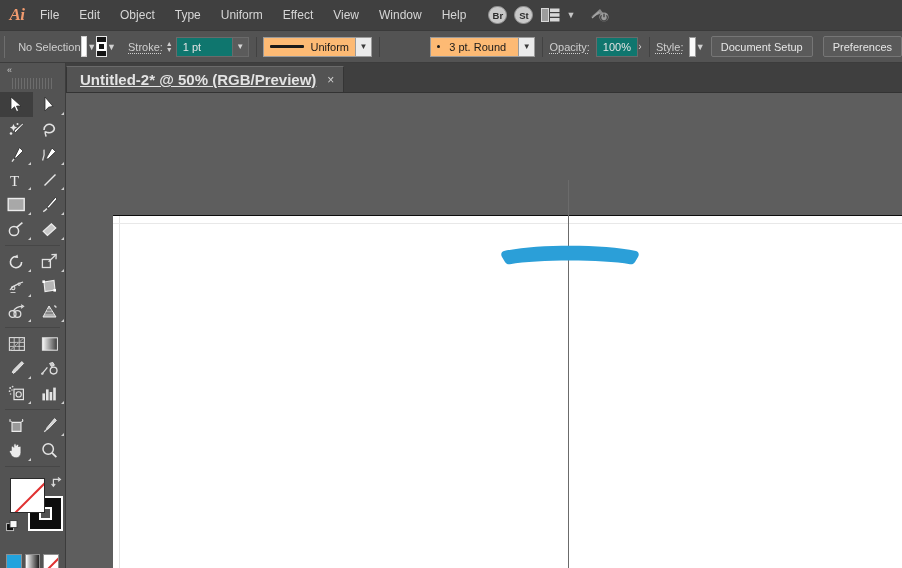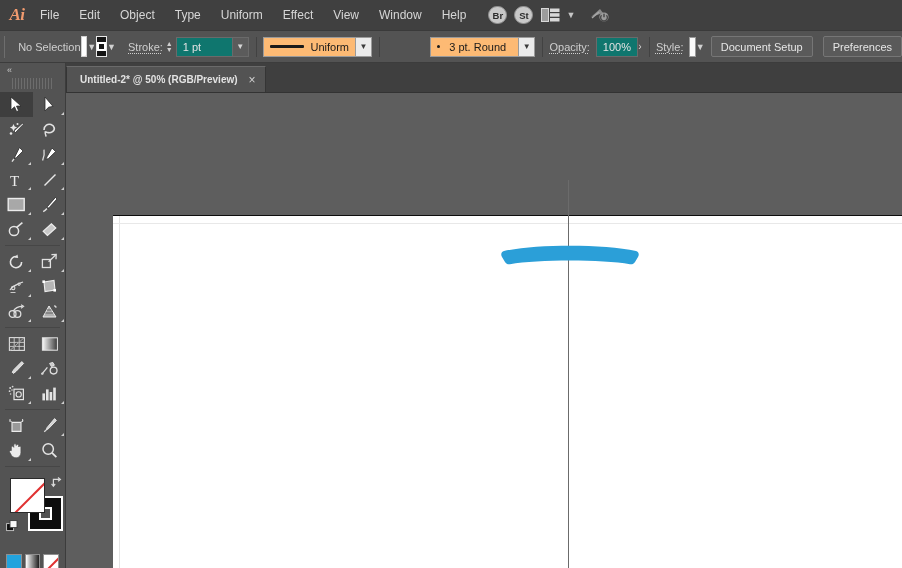--- a/index.html
+++ b/index.html
@@ -108,21 +108,21 @@
     position: absolute; left: 0; top: 63px; width: 902px; height: 30px;
     background: #3f3f3f; display: flex; align-items: flex-end;
     border-bottom: 1px solid #333;
   }
   .tabbar-lead { width: 66px; height: 30px; }
   .doc-tab {
     height: 26px; background: #535353; display: flex; align-items: center;
     padding: 0 9px 0 13px; gap: 11px; border-top: 1px solid #6a6a6a;
     border-left: 1px solid #353535; border-right: 1px solid #353535;
   }
-  .doc-tab .t-title { color: #e3e3e3; font-size: 10px; font-weight: bold; white-space: nowrap; }
+  .doc-tab .t-title { color: #e3e3e3; font-size: 15px; font-weight: bold; white-space: nowrap; text-decoration: underline; }
   .doc-tab .t-close { color: #d0d0d0; font-size: 12px; line-height: 1; }
 
   
   .toolbar {
     position: absolute; left: 0; top: 63px; width: 66px; height: 505px;
     background: #535353; border-right: 1px solid #3c3c3c; z-index: 5;
   }
   .tb-collapse { height: 14px; display: flex; align-items: center; padding-left: 7px; }
   .tb-collapse span { color: #c8c8c8; font-size: 9px; letter-spacing: -1px; }
   .tb-grip {

